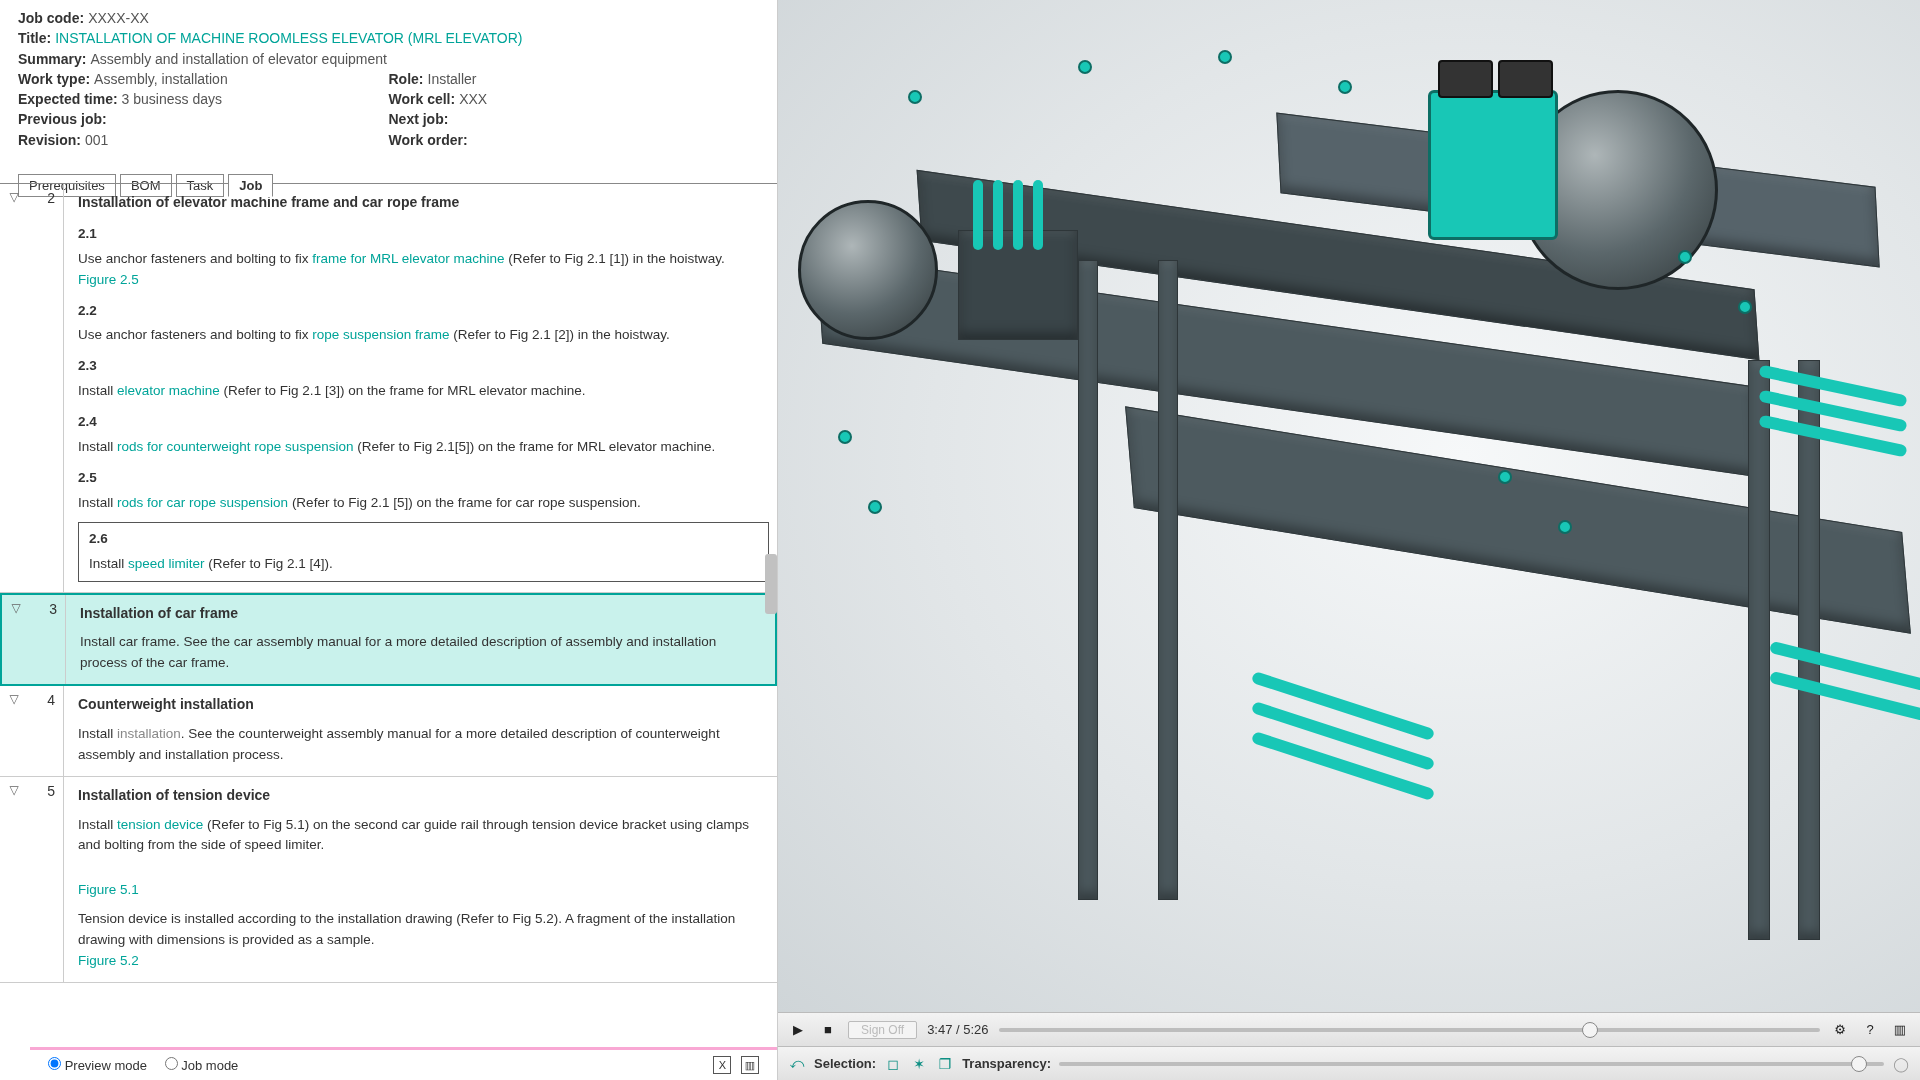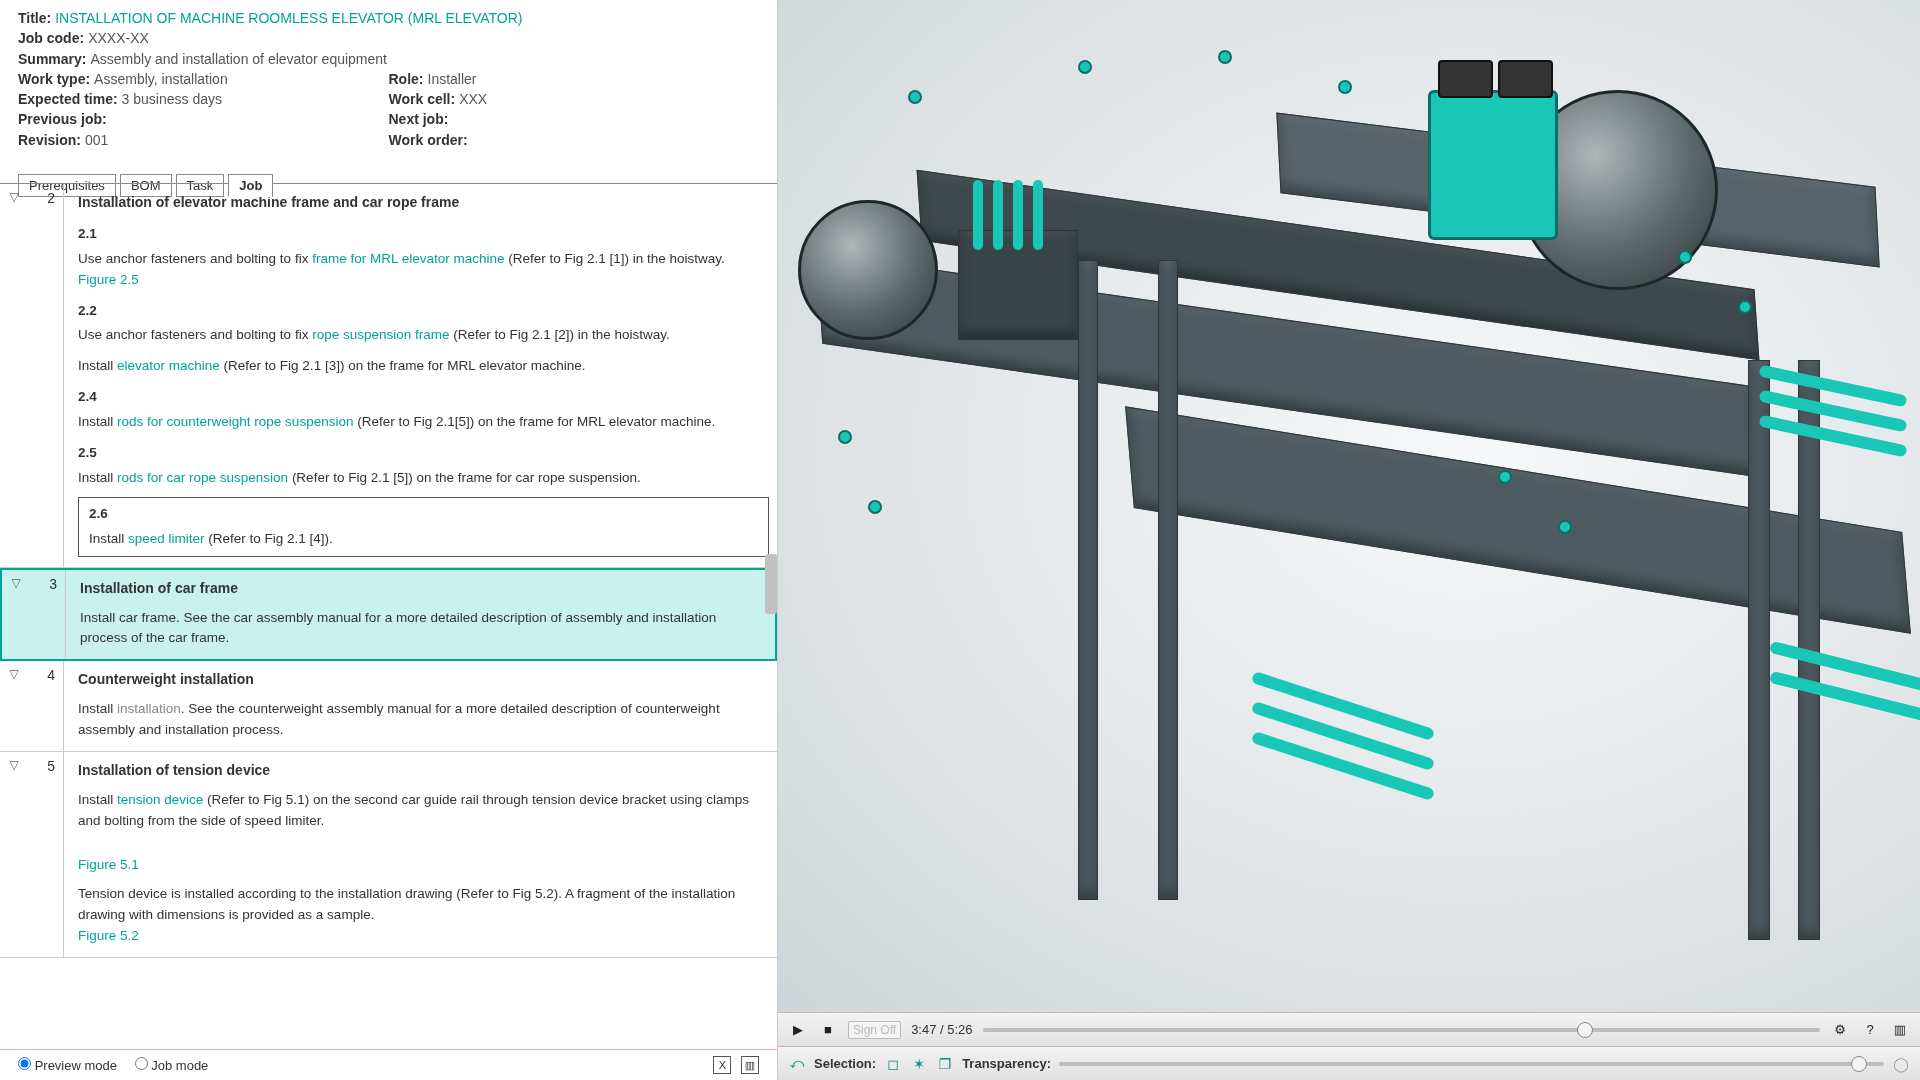--- a/index.html
+++ b/index.html
@@ -94,26 +94,27 @@
   border: 1px solid #555;
   padding: 6px 10px;
   margin-top: 8px;
 }
 .link { color: #00a499; cursor: pointer; }
 .task-selected {
   background: #c9f2ec;
   border: 2px solid #00a499;
 }
 .footer-bar {
-  border-top: 1px solid #f9a8d4;
+  border-top: 3px solid #f9a8d4;
   padding: 6px 18px;
   display: flex;
   align-items: center;
   justify-content: space-between;
   font-size: 13px;
+  margin-left: 30px;
 }
 .mode-group label { margin-right: 14px; cursor:pointer; }
 .footer-icons span {
   display: inline-block;
   width: 18px; height: 18px;
   margin-left: 6px;
   border: 1px solid #555;
   font-size: 11px;
   text-align: center;
   line-height: 16px;
@@ -180,21 +181,21 @@
   font-size: 13px;
 }
 .vbtn {
   width: 20px; height:20px;
   display:inline-flex; align-items:center; justify-content:center;
   cursor:pointer; color:#222;
 }
 .signoff {
   border: 1px solid #bbb;
   color: #bbb;
-  padding: 1px 4px;
+  padding: 1px 12px;
   font-size: 12px;
   border-radius: 2px;
   background: #f4f4f4;
 }
 .slider-track {
   flex: 1;
   height: 4px;
   background: #bdbdbd;
   border-radius: 2px;
   position: relative;
@@ -216,22 +217,22 @@
   position:absolute; right:0; top:370px; width:12px; height:60px;
   background:#c1c1c1; border-radius:3px;
 }
 </style>
 </head>
 <body>
 
 <div class="left-pane">
 
   <div class="meta-block">
+    <div><span class="meta-label">Job code:</span><span class="meta-val">XXXX-XX</span></div>
     <div><span class="meta-label">Title:</span><span class="meta-val-title">INSTALLATION OF MACHINE ROOMLESS ELEVATOR (MRL ELEVATOR)</span></div>
-    <div><span class="meta-label">Job code:</span><span class="meta-val">XXXX-XX</span></div>
     <div><span class="meta-label">Summary:</span><span class="meta-val">Assembly and installation of elevator equipment</span></div>
     <div class="meta-row">
       <div class="meta-col"><span class="meta-label">Work type:</span><span class="meta-val">Assembly, installation</span></div>
       <div class="meta-col"><span class="meta-label">Role:</span><span class="meta-val">Installer</span></div>
     </div>
     <div class="meta-row">
       <div class="meta-col"><span class="meta-label">Expected time:</span><span class="meta-val">3 business days</span></div>
       <div class="meta-col"><span class="meta-label">Work cell:</span><span class="meta-val">XXX</span></div>
     </div>
     <div class="meta-row">
@@ -264,20 +265,21 @@
           <span>Use anchor fasteners and bolting to fix </span><span class="link">frame for MRL elevator machine</span><span> (Refer to Fig 2.1 [1]) in the hoistway.</span>
           <div><span class="link">Figure 2.5</span></div>
         </div>
 
         <div class="sub-step">
           <span class="sub-step-num">2.2</span>
           <span>Use anchor fasteners and bolting to fix </span><span class="link">rope suspension frame</span><span> (Refer to Fig 2.1 [2]) in the hoistway.</span>
         </div>
 
         <div class="sub-step">
+          <span class="sub-step-num">2.3</span>
           <span>Install </span><span class="link">elevator machine</span><span> (Refer to Fig 2.1 [3]) on the frame for MRL elevator machine.</span>
         </div>
 
         <div class="sub-step">
           <span class="sub-step-num">2.4</span>
           <span>Install </span><span class="link">rods for counterweight rope suspension</span><span> (Refer to Fig 2.1[5]) on the frame for MRL elevator machine.</span>
         </div>
 
         <div class="sub-step">
           <span class="sub-step-num">2.5</span>

